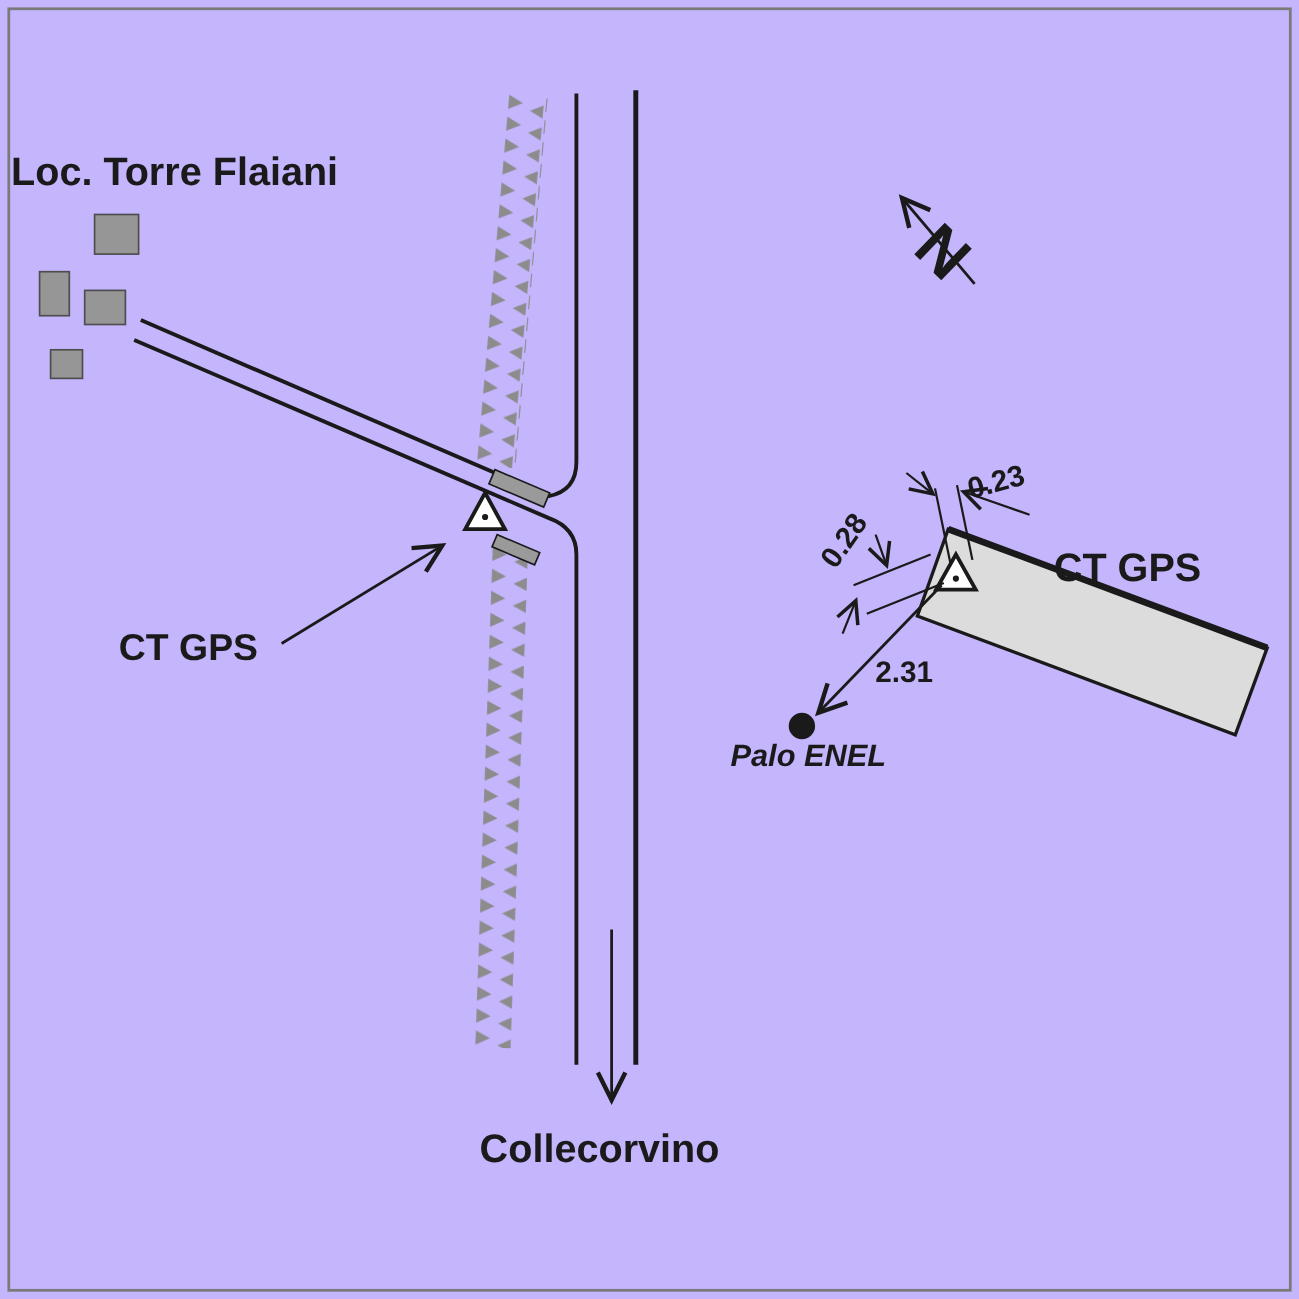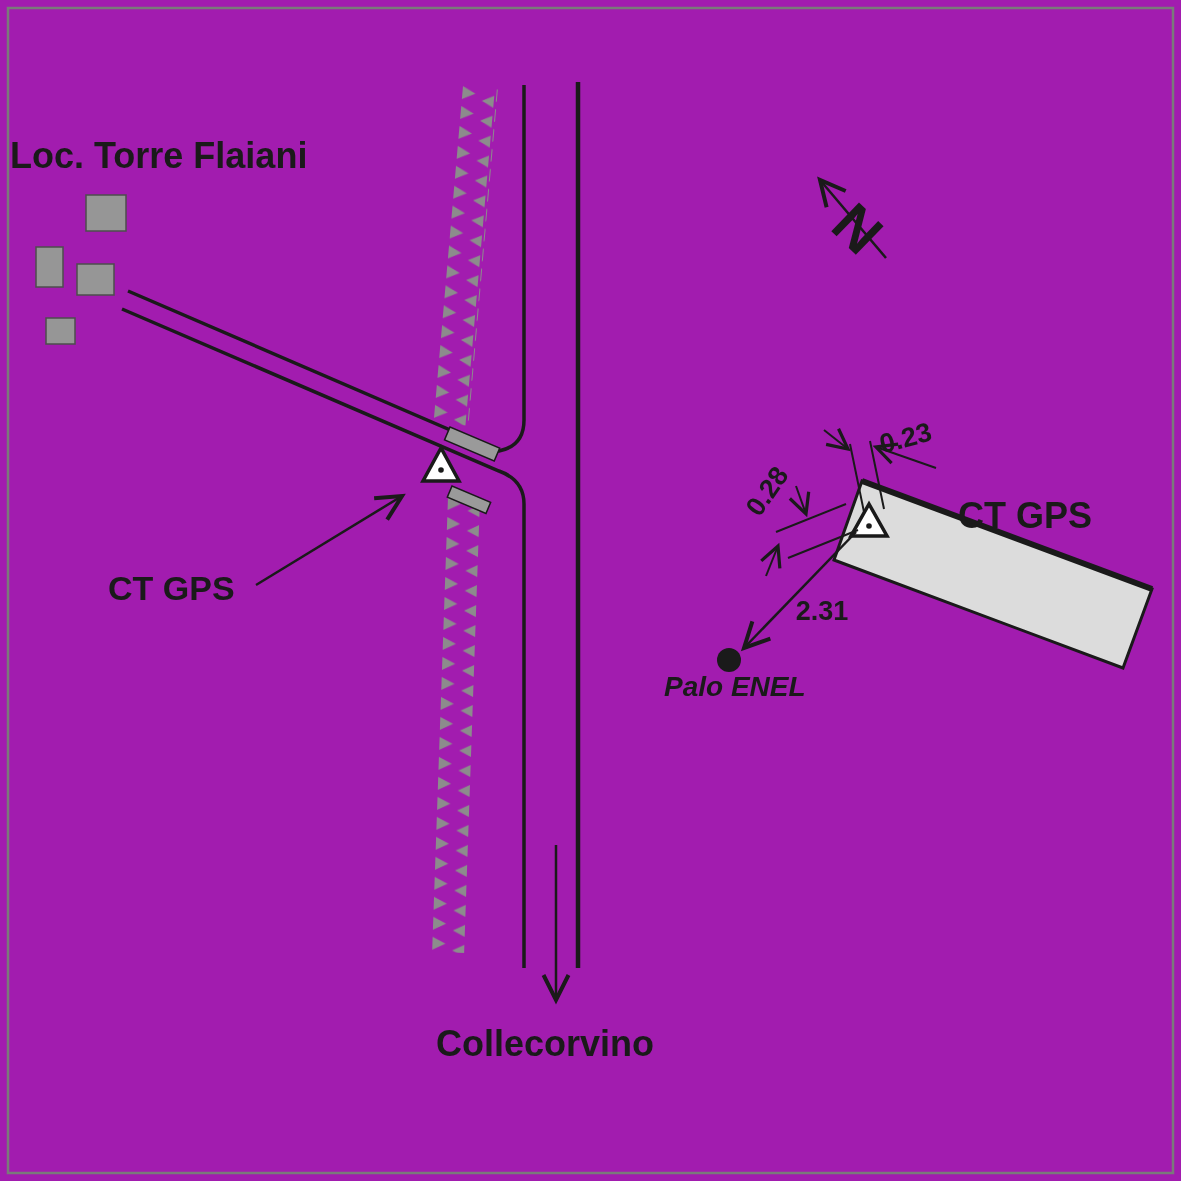--- a/index.html
+++ b/index.html
@@ -5,21 +5,21 @@
   html, body {
     margin: 0;
     padding: 0;
     background: #ffffff;
     font-family: "Liberation Sans", sans-serif;
   }
   .stage {
     position: relative;
     width: 1181px;
     height: 1181px;
-    background: #a21caf;
+    background: #c4b5fd;
     overflow: hidden;
   }
   svg { display: block; }
   text {
     font-family: "Liberation Sans", sans-serif;
     fill: #1a1a1a;
   }
   .lbl-big    { font-size: 36px; font-weight: bold; }
   .lbl-med    { font-size: 34px; font-weight: bold; }
   .lbl-dim    { font-size: 27px; font-weight: bold; }

